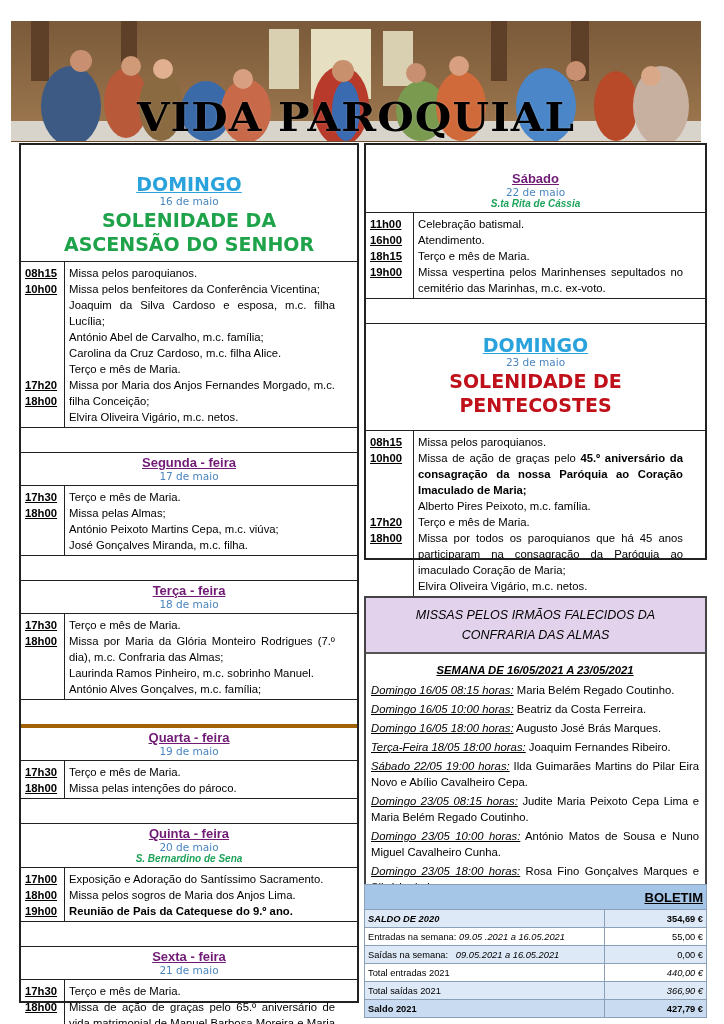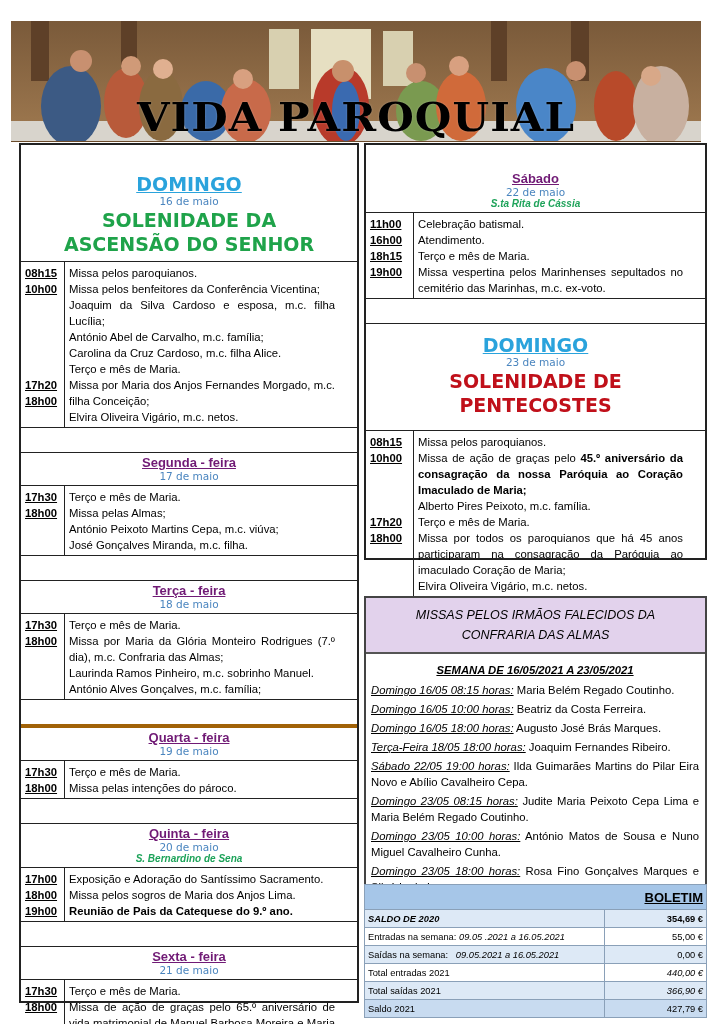--- a/index.html
+++ b/index.html
@@ -46,21 +46,21 @@
   .boletim { position: absolute; left: 364px; top: 884px; width: 343px; border: 1px solid #555;
              border-collapse: collapse; font-size: 9.3px; }
   .boletim td { border: 1px solid #8aa0b8; padding: 2px 3px; height: 13px; }
   .boletim .bh { background: #a6c6e8; text-align: right; font-weight: bold; font-size: 13px;
                  text-decoration: underline; height: 20px; }
   .boletim .row-a td { background: #ffffff; }
   .boletim .row-b td { background: #dde9f6; }
   .boletim .val { text-align: right; width: 95px; }
   .boletim .bold { font-weight: bold; }
   .boletim .ital { font-style: italic; }
-  .boletim .saldo td { background: #c8dbf0; font-weight: normal; }
+  .boletim .saldo td { background: #c8dbf0; font-weight: bold; }
 </style>
 </head>
 <body>
 
 <div class="banner">
   <svg width="690" height="120" viewBox="0 0 690 120">
     <defs>
       <linearGradient id="wall" x1="0" y1="0" x2="0" y2="1">
         <stop offset="0" stop-color="#7a5a3a"></stop>
           <stop offset="1" stop-color="#a07a50"></stop>

